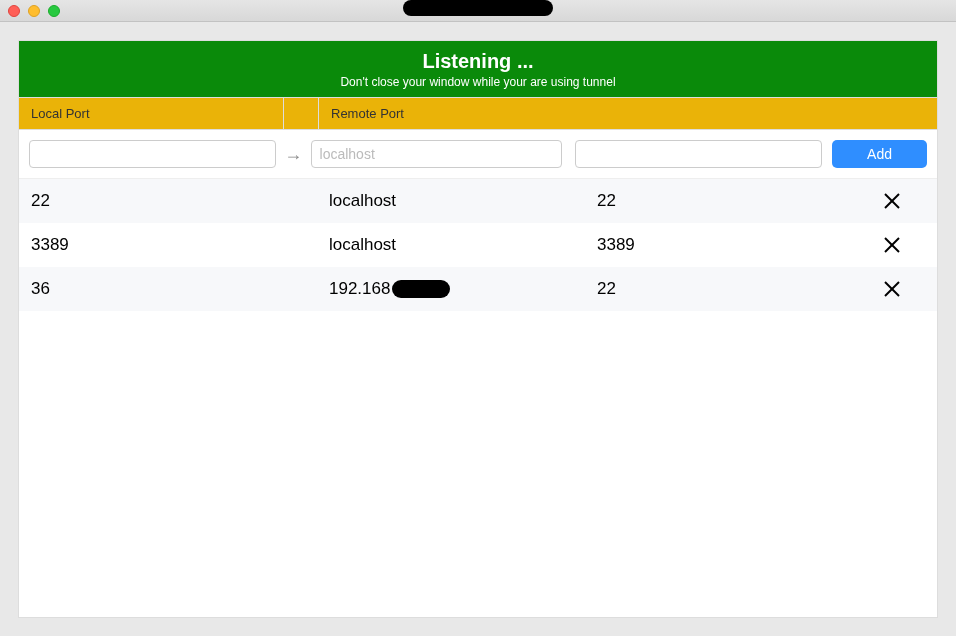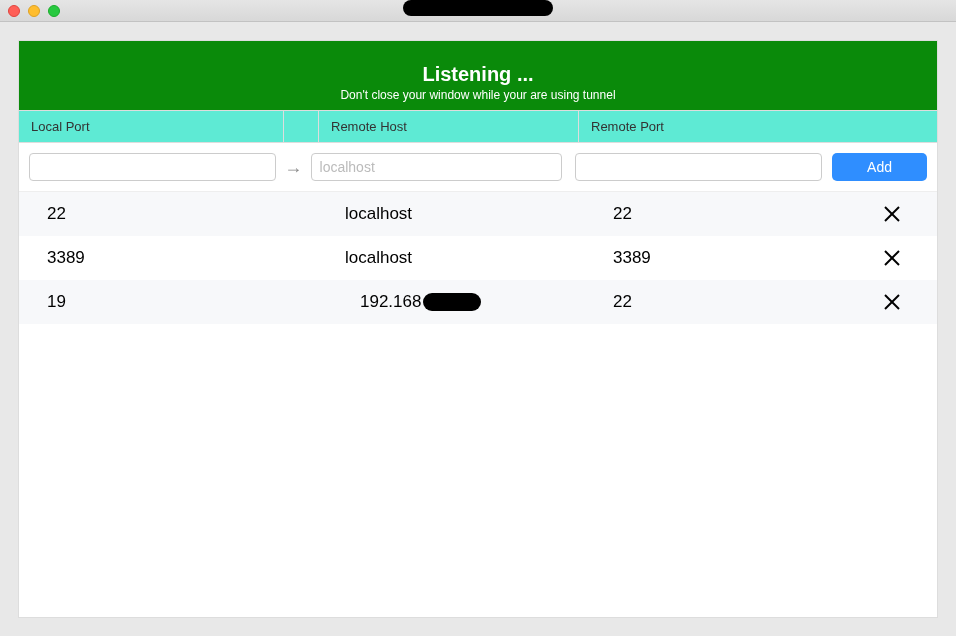--- a/index.html
+++ b/index.html
@@ -50,33 +50,33 @@
       background: #fff;
       border: 1px solid #ddd;
       height: 100%;
       display: flex;
       flex-direction: column;
     }
     .banner {
       background: #0a8a0a;
       color: #fff;
       text-align: center;
-      padding: 22px 0 8px 0;
+      padding: 9px 0 8px 0;
     }
     .banner-title {
       font-size: 20px;
       font-weight: 600;
     }
     .banner-sub {
       font-size: 12px;
       margin-top: 2px;
     }
     .table-header {
       display: flex;
-      background: #5eead4;
+      background: #eab308;
       border-top: 1px solid #ddd;
       border-bottom: 1px solid #ddd;
     }
     .th {
       padding: 8px 12px;
       font-size: 13px;
       color: #333;
       border-right: 1px solid #ddd;
     }
     .th:last-child { border-right: none; }
@@ -119,42 +119,41 @@
       border-radius: 5px;
       height: 28px;
       padding: 0 35px;
       font-size: 14px;
       cursor: pointer;
     }
     .data-rows { flex: 1; overflow: auto; }
     .data-row {
       display: flex;
       align-items: center;
-      padding: 0 26px;
+      padding: 0 10px;
       height: 44px;
       font-size: 17px;
       color: #000;
     }
     .data-row:nth-child(odd) { background: #f7f8fa; }
     .data-row:nth-child(even) { background: #fff; }
     .cell-localport { width: 300px; padding-left: 2px; }
     .cell-remotehost { width: 268px; position: relative; }
     .cell-remoteport { width: 260px; }
     .cell-action { flex: 1; display: flex; justify-content: center; }
     .delete-icon {
       width: 18px;
       height: 18px;
       cursor: pointer;
       stroke: #000;
       stroke-width: 2;
     }
     .redact-host {
       display: inline-flex;
       align-items: center;
-      margin-left: 15px;
     }
     .redact-box {
       display: inline-block;
       width: 58px;
       height: 18px;
       background: #000;
       border-radius: 9px;
       margin-left: 2px;
       vertical-align: middle;
     }
@@ -175,21 +174,20 @@
   <div class="panel">
 
     <div class="banner">
       <div class="banner-title">Listening ...</div>
       <div class="banner-sub">Don't close your window while your are using tunnel</div>
     </div>
 
     <div class="table-header">
       <div class="th col-localport">Local Port</div>
       <div class="th col-arrow"></div>
-      <div class="th col-remotehost">Remote Host</div>
       <div class="th col-remoteport">Remote Port</div>
     </div>
 
     <div class="input-row">
       <input type="text" class="inp-localport" value="" style="">
       <div class="inp-arrow">→</div>
       <input type="text" class="inp-remotehost" placeholder="localhost" style="">
       <div class="inp-spacer1"></div>
       <input type="text" class="inp-remoteport" value="" style="">
       <div class="inp-spacer2"></div>
@@ -213,21 +211,21 @@
           <div class="cell-remotehost">localhost</div>
           <div class="cell-remoteport">3389</div>
           <div class="cell-action">
             <svg viewBox="0 0 18 18" class="delete-icon">
               <line x1="2" y1="2" x2="16" y2="16"></line>
               <line x1="16" y1="2" x2="2" y2="16"></line>
             </svg>
           </div>
         </div>
         <div class="data-row">
-          <div class="cell-localport">19</div>
+          <div class="cell-localport">36</div>
           <div class="cell-remotehost"><span class="redact-host">
               <span>192.168</span>
               <span class="redact-box"></span>
             </span></div>
           <div class="cell-remoteport">22</div>
           <div class="cell-action">
             <svg viewBox="0 0 18 18" class="delete-icon">
               <line x1="2" y1="2" x2="16" y2="16"></line>
               <line x1="16" y1="2" x2="2" y2="16"></line>
             </svg>

